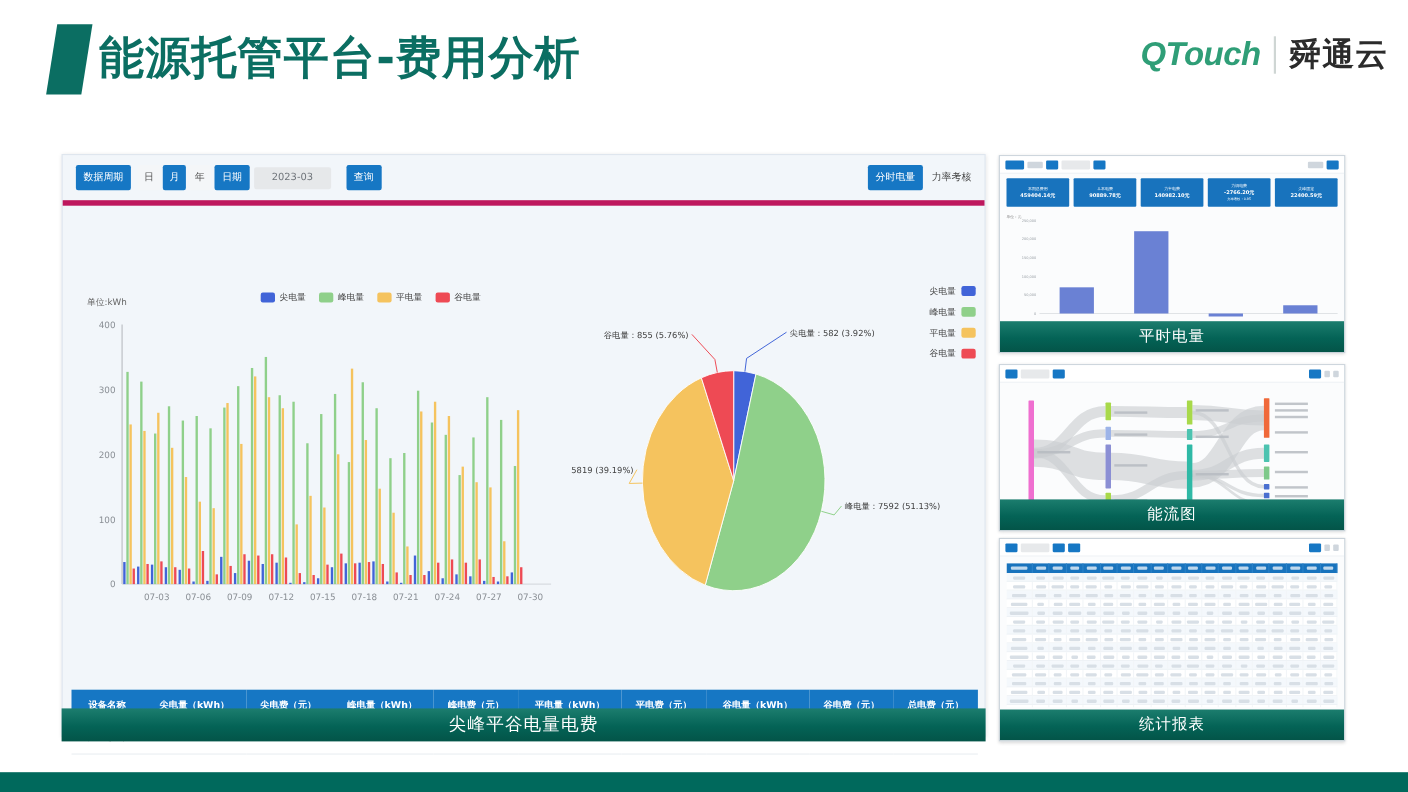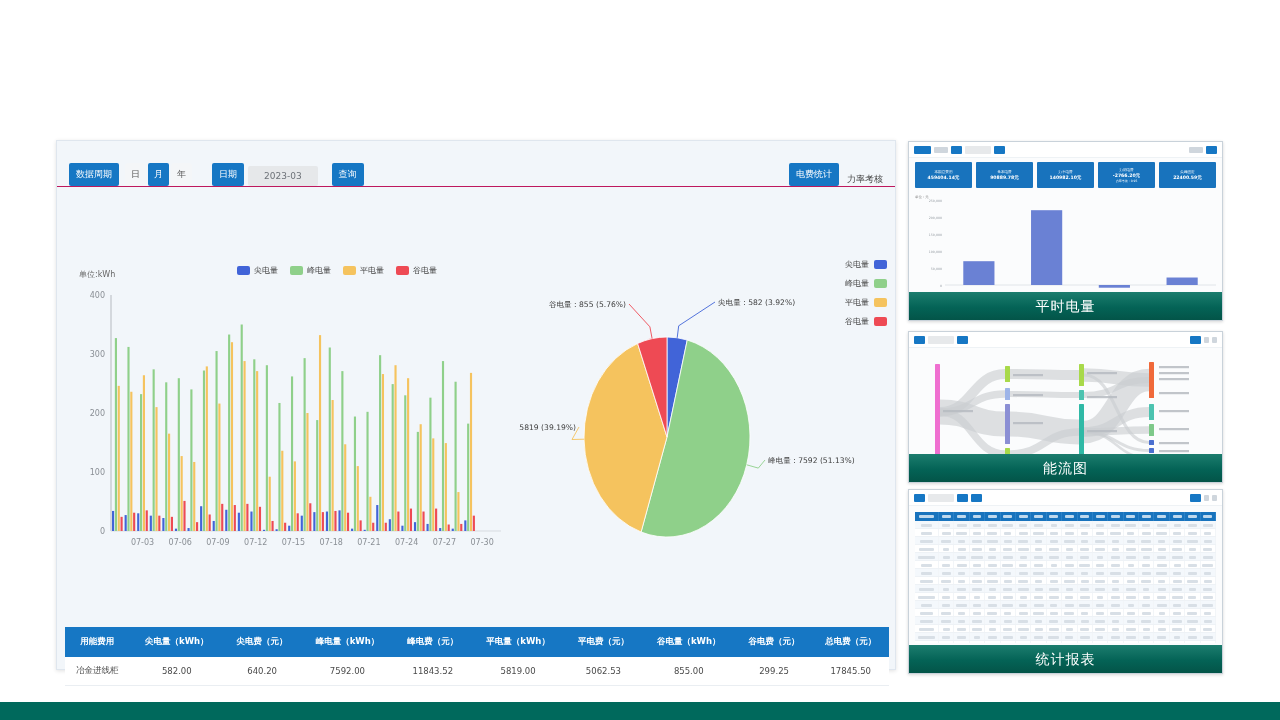--- a/index.html
+++ b/index.html
@@ -39,22 +39,22 @@
   
   .main-card {
     position: absolute; left: 56px; top: 140px;
     width: 840px; height: 530px;
     background: #f2f6fa;
     border: 1px solid #dfe6ee;
     box-shadow: 0 1px 4px rgba(0,0,0,.12);
   }
   .toolbar {
     position: relative; height: 46px;
-    border-bottom: 1px solid #be185d;
-    display: flex; align-items: flex-end; padding: 0 12px;
+    border-bottom: 5px solid #be185d;
+    display: flex; align-items: center; padding: 0 12px;
   }
   .btn-blue {
     background: #1677c4; color: #fff; font-size: 9px;
     padding: 5px 7px; border-radius: 2px; white-space: nowrap;
     font-family: "DejaVu Sans", "Liberation Sans", sans-serif;
   }
   .seg { display: flex; align-items: center; margin-left: 4px; }
   .seg-item {
     font-size: 9px; color: #555; background: #f4f6f8;
     padding: 5px 6px; margin-left: 2px; border-radius: 2px;
@@ -173,35 +173,44 @@
   
   .bottom-bar { position: absolute; left: 0; bottom: 0; width: 1280px; height: 18px; background: #00695c; }
 
   svg text { font-family: "DejaVu Sans", "Liberation Sans", sans-serif; }
 </style>
 </head>
 <body>
 
 <div class="page">
 
+  <div class="header">
+    <div class="title-mark"></div>
+    <div class="page-title">能源托管平台-费用分析</div>
+    <div class="brand">
+      <div class="brand-en">QTouch</div>
+      <div class="brand-div"></div>
+      <div class="brand-cn">舜通云</div>
+    </div>
+  </div>
 
   <div class="main-card">
 
     <div class="toolbar">
       <div class="btn-blue">数据周期</div>
       <div class="seg">
         <div class="seg-item">日</div>
         <div class="seg-item active">月</div>
         <div class="seg-item">年</div>
       </div>
-      <div class="btn-blue" style="margin-left:20px">日期</div>
+      <div class="btn-blue" style="margin-left:3px">日期</div>
       <div class="date-val">2023-03</div>
       <div class="btn-blue" style="margin-left:14px">查询</div>
       <div class="gap"></div>
-      <div class="btn-blue">电费统计</div>
+      <div class="btn-blue">分时电量</div>
       <div class="tab-right">力率考核</div>
     </div>
 
     <div class="chart-row">
 
       <div class="unit-lbl">单位:kWh</div>
 
       <div class="legend-top">
         <div class="li">
           <span class="sw" style="background:#4164d8"></span>
@@ -392,21 +401,21 @@
         <div class="li">
           <span class="lt">谷电量</span>
           <span class="sw" style="background:#ee4a54"></span>
         </div>
       </div>
 
       <div class="tbl">
         <table>
           <thead>
             <tr id="tbl-head-row">
-                <th>用能费用</th>
+                <th>设备名称</th>
                 <th>尖电量（kWh）</th>
                 <th>尖电费（元）</th>
                 <th>峰电量（kWh）</th>
                 <th>峰电费（元）</th>
                 <th>平电量（kWh）</th>
                 <th>平电费（元）</th>
                 <th>谷电量（kWh）</th>
                 <th>谷电费（元）</th>
                 <th>总电费（元）</th>
               </tr>
@@ -424,20 +433,21 @@
                 <td>299.25</td>
                 <td>17845.50</td>
               </tr>
             </tbody>
         </table>
       </div>
 
     </div>
   </div>
 
+  <div class="cap cap-main">尖峰平谷电量电费</div>
 
   <div class="thumb tmb1">
     <div class="thumb-inner">
       <div class="mini-bar">
         <span class="mini-btn"></span>
         <span class="mini-txt"></span>
         <span class="mini-btn sm"></span>
         <span class="mini-field"></span>
         <span class="mini-btn sm"></span>
         <span class="mini-right">

